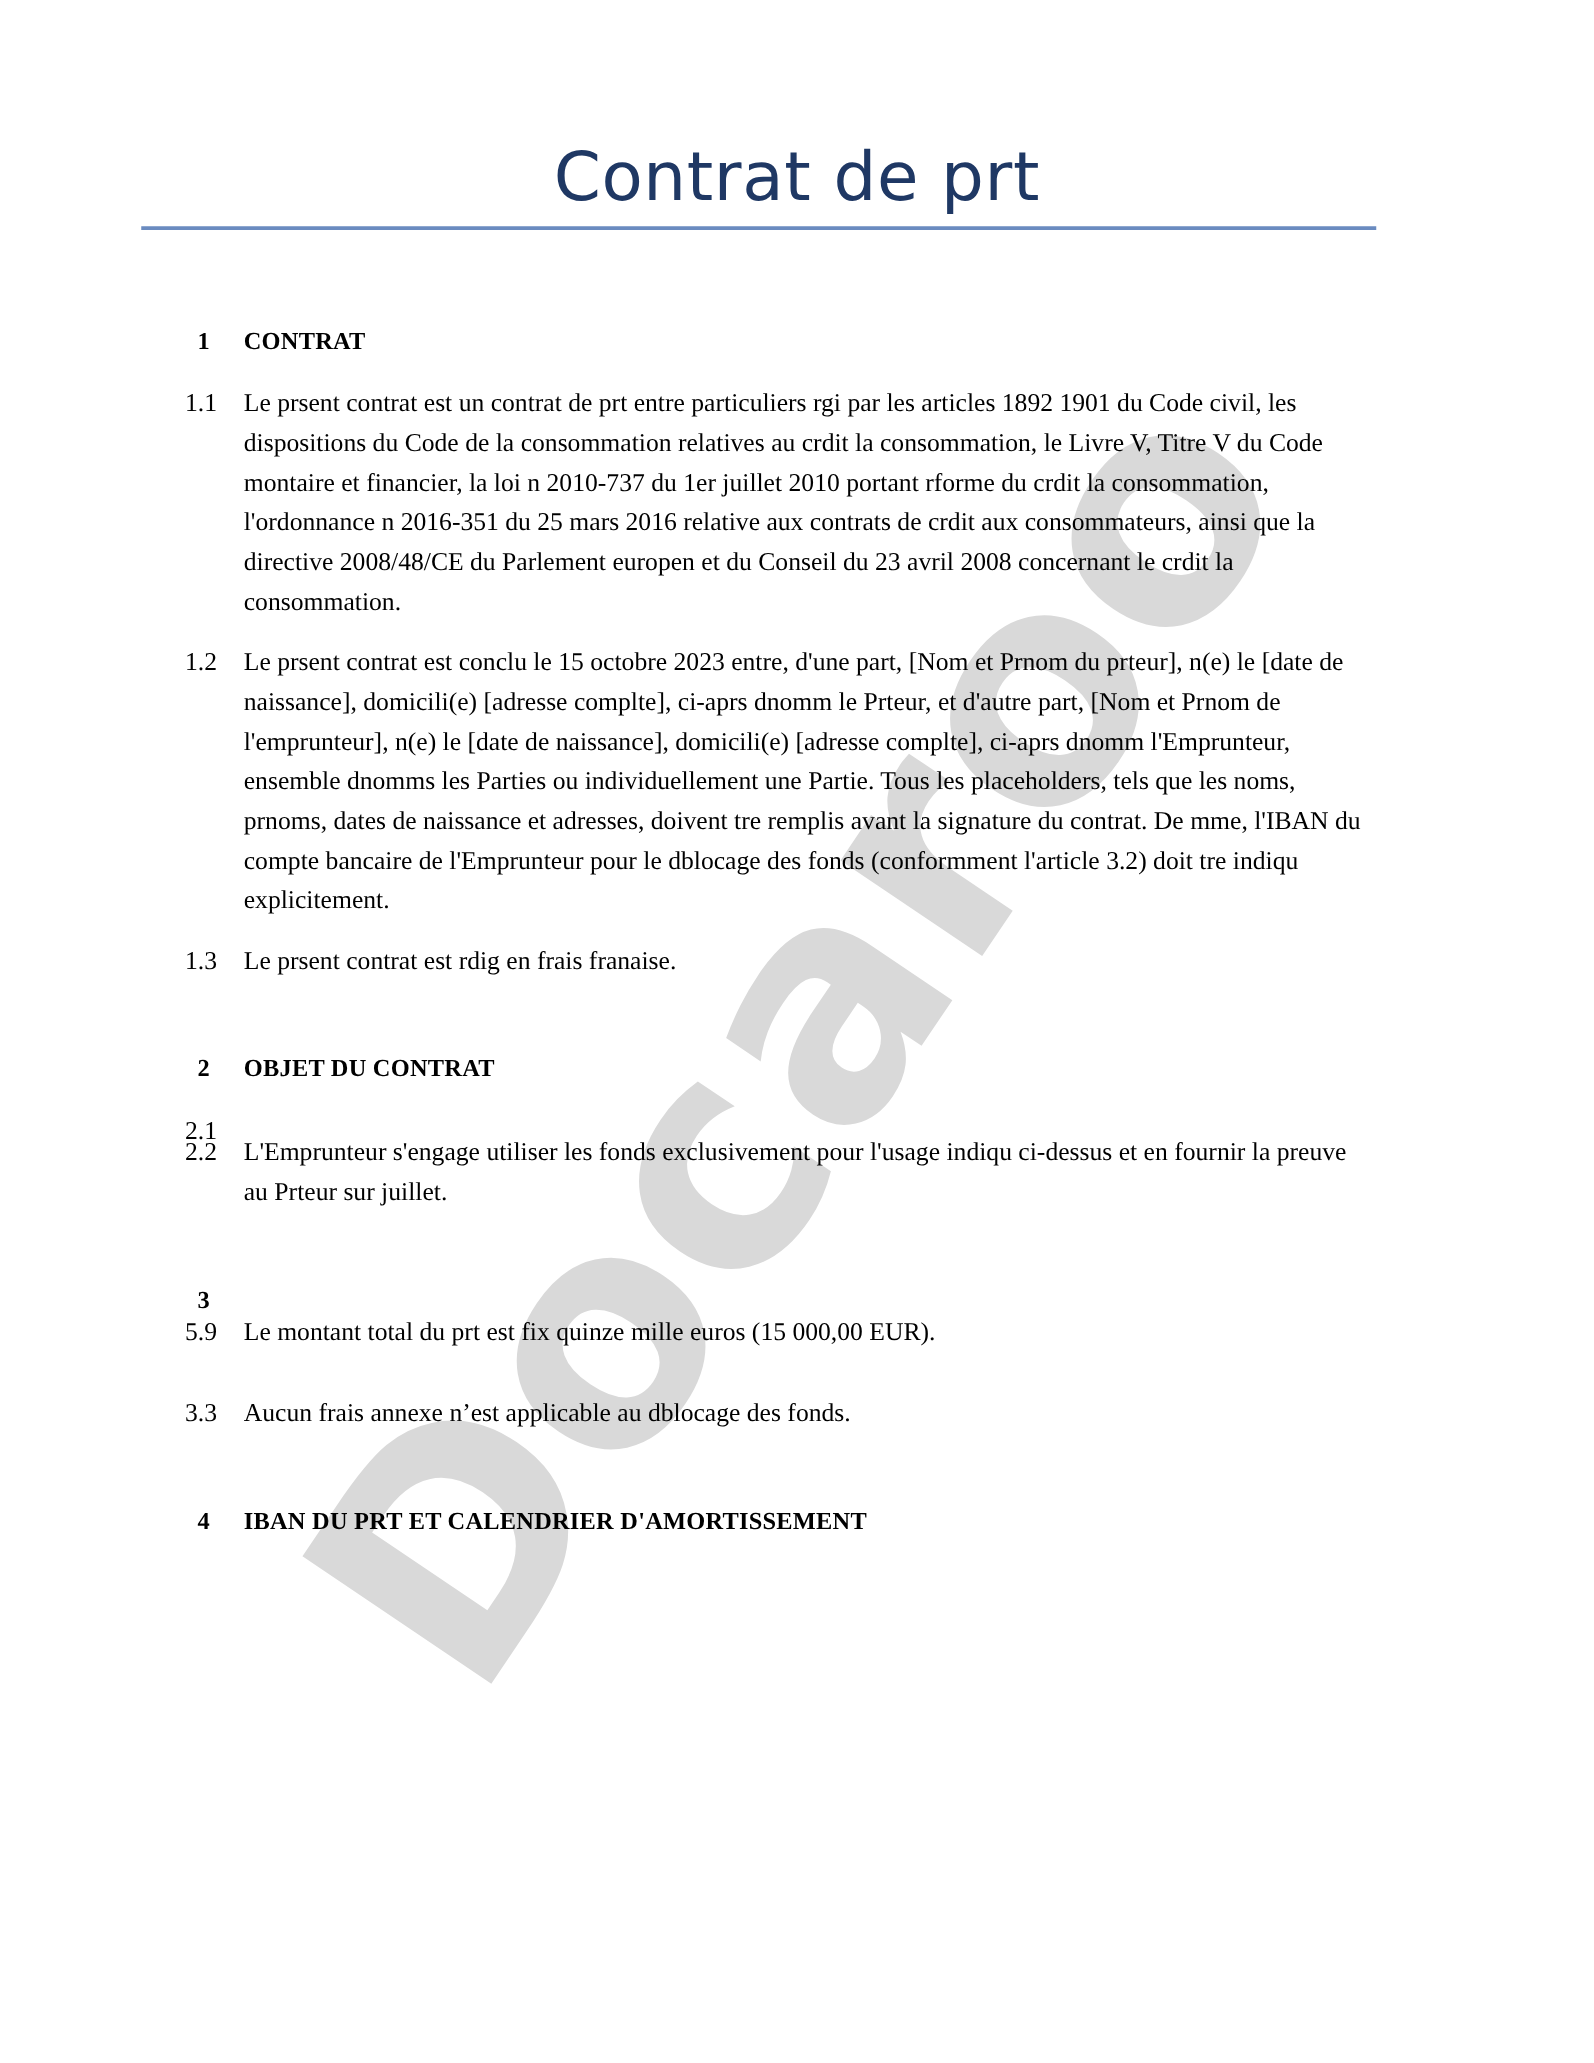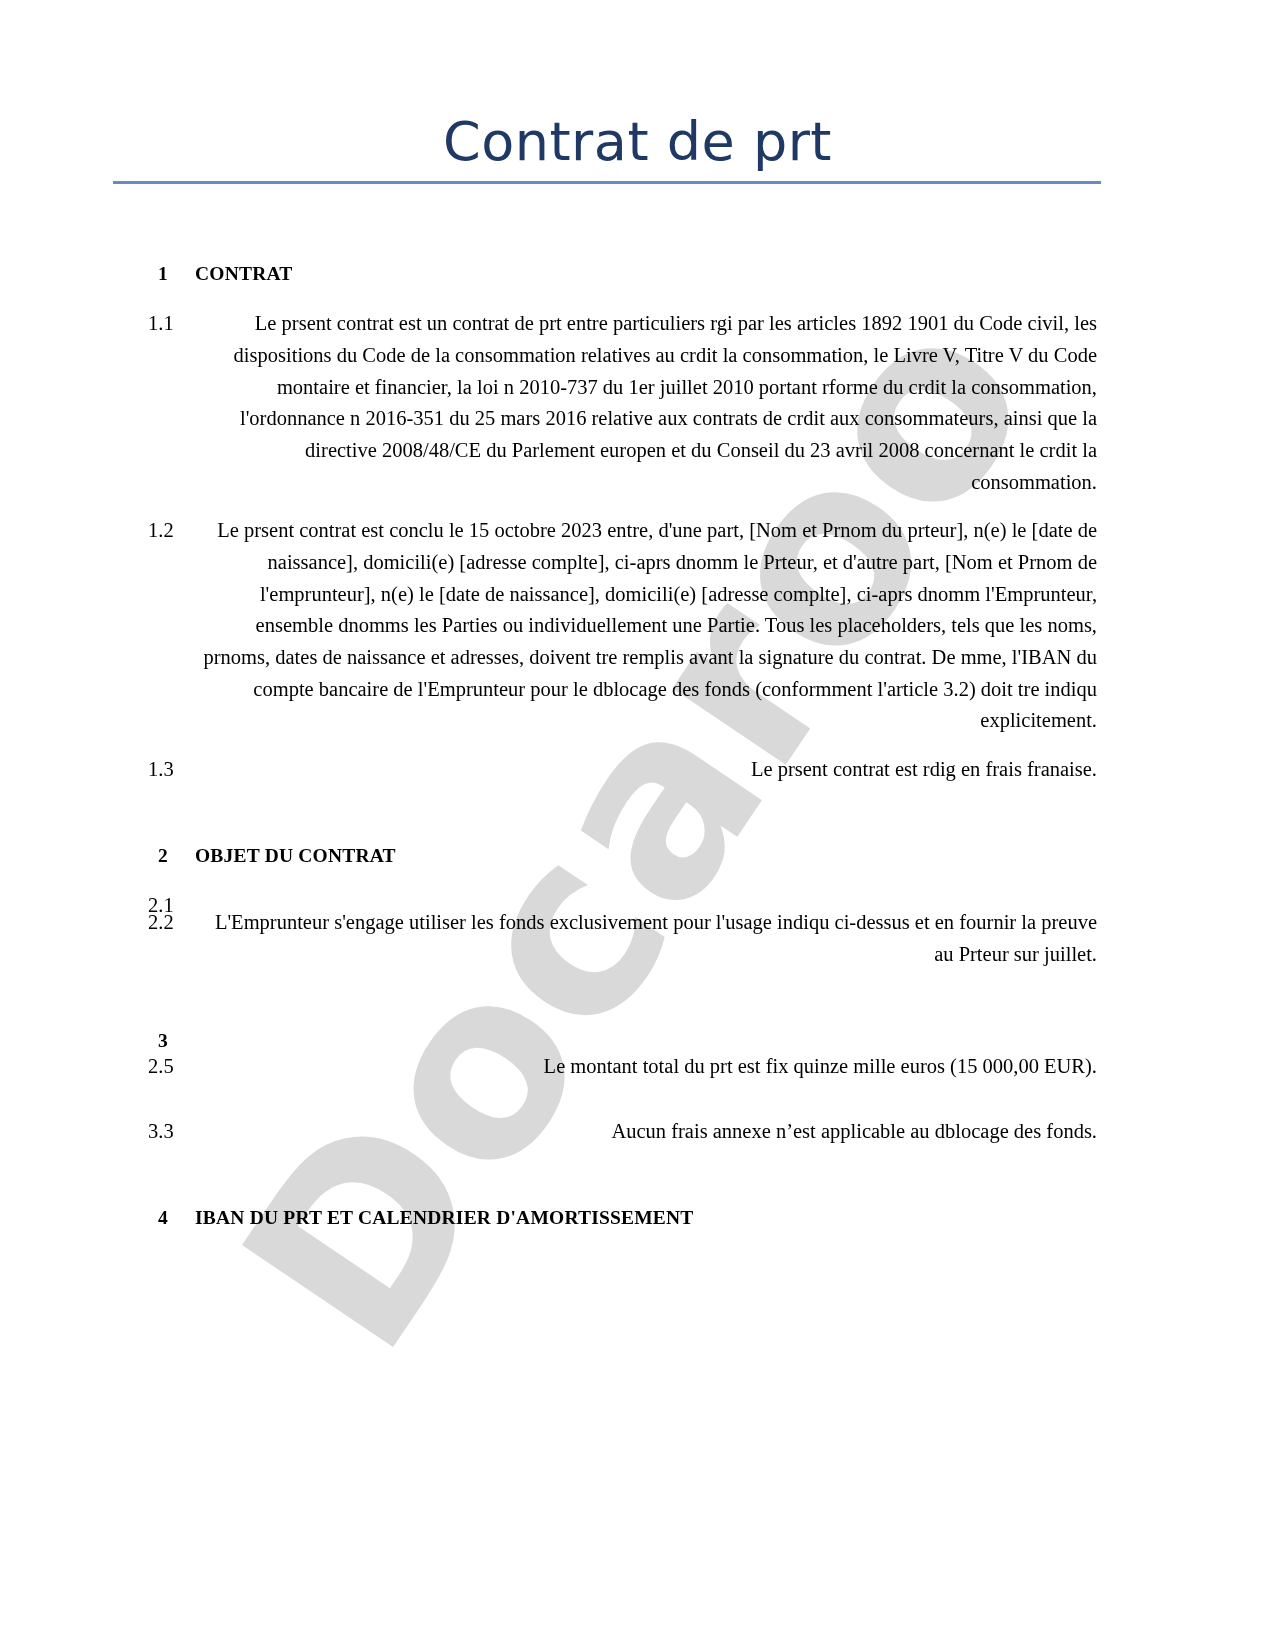--- a/index.html
+++ b/index.html
@@ -97,21 +97,21 @@
   }
 
   .clause {
     position: relative;
     margin: 0;
     padding: 0 0 0 195px;
     padding-right: 178px;
     font-size: 20.5px;
     line-height: 1.545;
     color: #000000;
-    text-align: right;
+    text-align: left;
   }
   .clause .num {
     position: absolute;
     left: 148px;
     top: 0;
   }
   .clause b { font-weight: 400; }
 </style>
 </head>
 <body>
@@ -138,21 +138,21 @@
       <div class="clause"><span class="num">1.3</span><span><span>Le prsent contrat est rdig en frais franaise.</span></span></div>
       <div style="height: 58px;"></div>
       <div class="section-heading"><span class="num">2</span><span>OBJET DU CONTRAT</span></div>
       <div style="height: 22px;"></div>
       <div class="clause"><span class="num">2.1</span></div>
       <div style="height: 17px;"></div>
       <div class="clause"><span class="num">2.2</span><span><span>L'</span><b>Emprunteur</b><span> s'engage  utiliser les fonds exclusivement pour l'usage indiqu ci-dessus et  en fournir la preuve au </span><b>Prteur</b><span> sur juillet.</span></span></div>
       <div style="height: 58px;"></div>
       <div class="section-heading"><span class="num">3</span></div>
       <div style="height: 22px;"></div>
-      <div class="clause"><span class="num">2.5</span><span><span>Le montant total du prt est fix  quinze mille euros (15 000,00 EUR).</span></span></div>
+      <div class="clause"><span class="num">5.9</span><span><span>Le montant total du prt est fix  quinze mille euros (15 000,00 EUR).</span></span></div>
       <div style="height: 17px;"></div>
       <div style="height: 17px;"></div>
       <div class="clause"><span class="num">3.3</span><span><span>Aucun frais annexe n’est applicable au dblocage des fonds.</span></span></div>
       <div style="height: 58px;"></div>
       <div class="section-heading"><span class="num">4</span><span>IBAN DU PRT ET CALENDRIER D'AMORTISSEMENT</span></div>
     </div>
 
 </div>
 
 </body></html>

